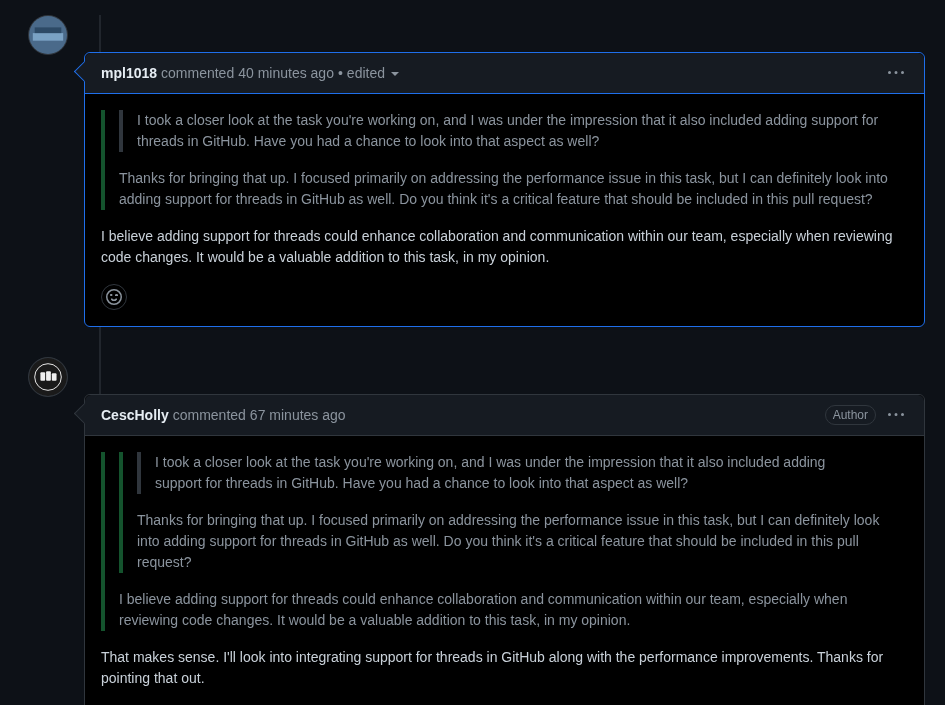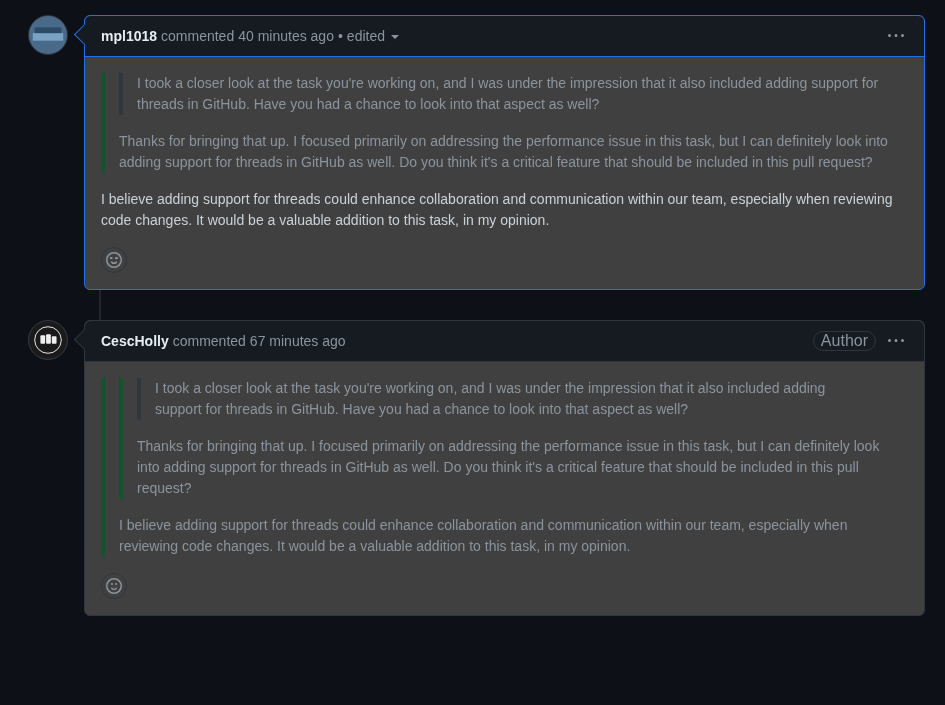--- a/index.html
+++ b/index.html
@@ -42,22 +42,23 @@
     overflow: hidden;
     display: flex;
     align-items: center;
     justify-content: center;
   }
   .avatar svg { width: 100%; height: 100%; }
   .comment-box {
     flex: 1;
     border: 1px solid #30363d;
     border-radius: 6px;
-    background: #404040;
+    background: #000000;
     position: relative;
+    margin-top: 37px;
   }
   .comment-box.highlight { border-color: #1f6feb; }
   .comment-box::before {
     content: "";
     position: absolute;
     top: 11px;
     left: -8px;
     width: 14px;
     height: 14px;
     background: #161b22;
@@ -80,21 +81,21 @@
     position: relative;
   }
   .comment-box.highlight .comment-header { border-bottom-color: #1f6feb; }
   .header-left { display: flex; align-items: center; gap: 4px; flex-wrap: wrap; }
   .author-name { color: #e6edf3; font-weight: 600; cursor: pointer; }
   .header-right { display: flex; align-items: center; gap: 8px; }
   .badge {
     border: 1px solid #30363d;
     border-radius: 2em;
     padding: 0 7px;
-    font-size: 16px;
+    font-size: 12px;
     line-height: 18px;
     color: #8b949e;
   }
   .kebab {
     color: #8b949e;
     cursor: pointer;
     padding: 4px;
     display: flex;
     align-items: center;
   }
@@ -232,20 +233,21 @@
       <div class="comment-body">
         <blockquote class="q1">
           <blockquote class="q1">
             <blockquote class="q2">
               <p>I took a closer look at the task you're working on, and I was under the impression that it also included adding support for threads in GitHub. Have you had a chance to look into that aspect as well?</p>
             </blockquote>
             <p>Thanks for bringing that up. I focused primarily on addressing the performance issue in this task, but I can definitely look into adding support for threads in GitHub as well. Do you think it's a critical feature that should be included in this pull request?</p>
           </blockquote>
           <p>I believe adding support for threads could enhance collaboration and communication within our team, especially when reviewing code changes. It would be a valuable addition to this task, in my opinion.</p>
         </blockquote>
+        <p>That makes sense. I'll look into integrating support for threads in GitHub along with the performance improvements. Thanks for pointing that out.</p>
         <div class="reaction-bar">
           <button class="reaction-btn">
             <svg width="16" height="16" viewBox="0 0 16 16">
                 <path fill-rule="evenodd" d="M1.5 8a6.5 6.5 0 1113 0 6.5 6.5 0 01-13 0zM8 0a8 8 0 100 16A8 8 0 008 0zM5 6a1 1 0 112 0 1 1 0 01-2 0zm4 0a1 1 0 112 0 1 1 0 01-2 0zm-3.68 3.636a.75.75 0 011.038.175 2.25 2.25 0 003.284 0 .75.75 0 011.213.863 3.75 3.75 0 01-5.71 0 .75.75 0 01.175-1.038z"></path>
               </svg>
           </button>
         </div>
       </div>
     </div>
   </div>

